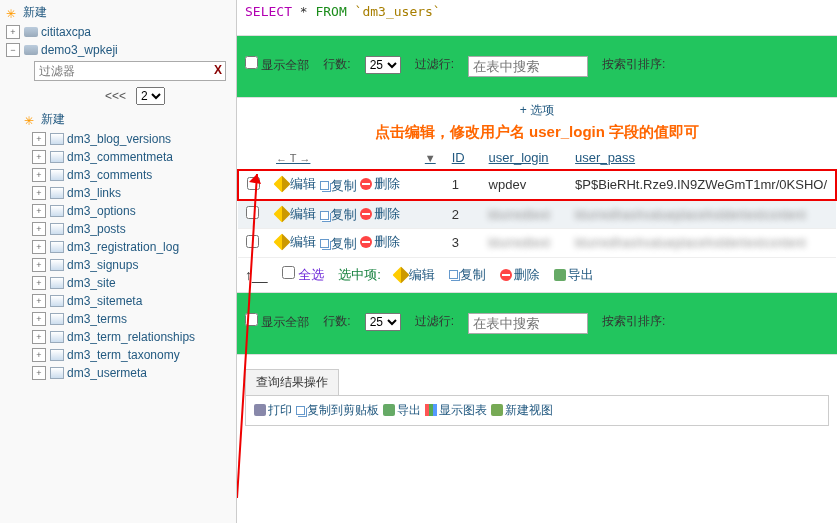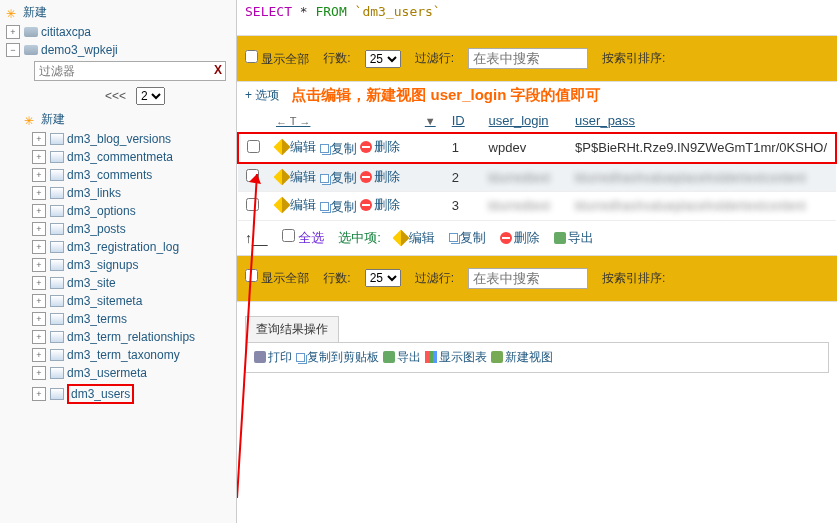--- a/index.html
+++ b/index.html
@@ -24,25 +24,25 @@
 .filter-input { width: 192px; border: 1px solid #aaa; padding: 2px 18px 2px 4px; font-size: 12px; color: #666; background: #fff; }
 .filter-wrap { position: relative; display: inline-block; }
 .filter-x { position: absolute; right: 4px; top: 2px; font-weight: bold; color: #800; cursor: pointer; }
 .pager-row { text-align: center; padding: 4px 0 4px 34px; font-size: 12px; color: #555; }
 .pager-row select { font-size: 12px; }
 .highlight-box { border: 2px solid #e00; padding: 1px 2px; }
 .sql-box { padding: 4px 8px; font-family: Consolas, monospace; font-size: 13px; color: #333; margin-bottom: 12px; }
 .sql-box .kw-select { color: #b200b2; }
 .sql-box .kw-from { color: #1a8c1a; }
 .sql-box .tbl { color: #a77e00; }
-.toolbar { display: flex; align-items: center; gap: 14px; padding: 12px 8px; border-top: 1px solid #ddd; border-bottom: 1px solid #ddd; background: #eab308; font-size: 12px; color: #333; }
+.toolbar { display: flex; align-items: flex-start; gap: 14px; padding: 20px 8px; border-top: 1px solid #ddd; border-bottom: 1px solid #ddd; background: #22c55e; font-size: 12px; color: #333; }
 .toolbar .lbl { color: #333; }
 .toolbar select { font-size: 12px; }
 .toolbar input.search { border: 1px solid #aaa; padding: 2px 4px; width: 120px; color: #aaa; background: #fff; }
-.opt-row { display: flex; align-items: center; gap: 4px; padding: 4px 8px; font-size: 12px; color: #235a81; }
+.opt-row { display: flex; align-items: center; gap: 4px; padding: 4px 8px; font-size: 12px; color: #235a81; flex-direction: column; }
 .annotation { color: #ff6600; font-size: 15px; font-weight: bold; padding: 0 8px; }
 .tbl-wrap { position: relative; }
 .rtable { width: 100%; border-collapse: collapse; font-size: 13px; }
 .rtable th { text-align: left; padding: 4px 8px; color: #235a81; border-bottom: 1px solid #ccc; font-weight: normal; text-decoration: underline; }
 .rtable td { padding: 4px 8px; border-bottom: 1px solid #eee; }
 .rtable tr.odd { background: #fff; }
 .rtable tr.even { background: #eef2f5; }
 .action-link { color: #235a81; text-decoration: none; display: inline-flex; align-items: center; gap: 2px; }
 .ico { display: inline-block; width: 12px; height: 12px; }
 .ico-edit { background: linear-gradient(135deg, #fc0 50%, #c90 50%); transform: rotate(-45deg); border-radius:1px; }
@@ -163,25 +163,20 @@
         <div class="tree-item lvl2">
           <span class="expander plus"></span>
           <span class="tblicon"></span>
           <a>dm3_term_taxonomy</a>
         </div>
         <div class="tree-item lvl2">
           <span class="expander plus"></span>
           <span class="tblicon"></span>
           <a>dm3_usermeta</a>
         </div>
-        <div class="tree-item lvl2">
-          <span class="expander plus"></span>
-          <span class="tblicon"></span>
-          <span class="highlight-box"><a>dm3_users</a></span>
-        </div>
       </div>
   </div>
 
   <div class="main">
     <div class="sql-box">
       <span class="kw-select">SELECT</span>
       <span>*</span>
       <span class="kw-from">FROM</span>
       <span class="tbl">`dm3_users`</span>
     </div>
@@ -190,21 +185,21 @@
       <label><input type="checkbox" style=""> <span>显示全部</span></label>
       <span class="lbl">行数:</span>
       <select><option>25</option></select>
       <span class="lbl">过滤行:</span>
       <input class="search" placeholder="在表中搜索" style="">
       <span class="lbl">按索引排序:</span>
     </div>
 
     <div class="opt-row">
       <a class="action-link">+ 选项</a>
-      <span class="annotation">点击编辑，新建视图 user_login 字段的值即可</span>
+      <span class="annotation">点击编辑，修改用户名 user_login 字段的值即可</span>
     </div>
 
     <div class="tbl-wrap">
       <table class="rtable">
         <thead>
           <tr>
             <th style="width:26px"></th>
             <th style="width:190px"><span class="sort-arrows">← T →</span></th>
             <th style="width:14px"><span class="sort-arrows">▼</span></th>
             <th style="width:40px"><a>ID</a></th>

